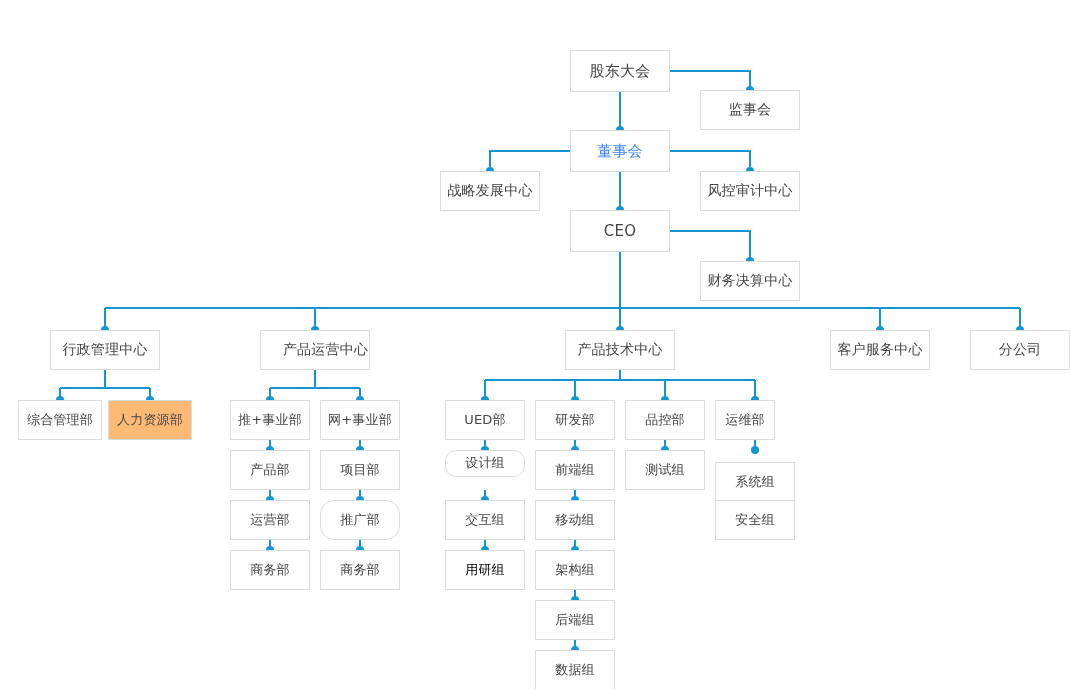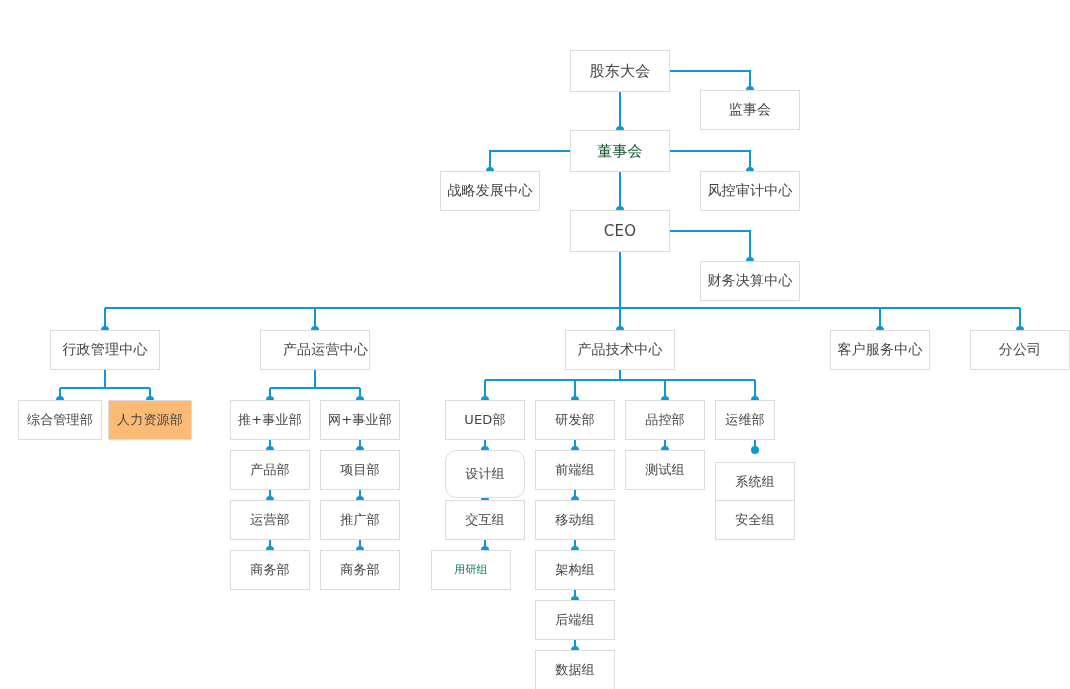--- a/index.html
+++ b/index.html
@@ -115,21 +115,21 @@
       <circle cx="755" cy="450" r="4" fill="#1296d2"></circle>
       <circle cx="755" cy="500" r="4" fill="#1296d2"></circle>
     </svg>
   <div id="node-layer">
       <div class="org-node" style="left: 570px; top: 50px; width: 100px; height: 42px; font-size: 15px; border-color: rgb(220, 220, 220); background: rgb(255, 255, 255); color: rgb(68, 68, 68);">
         <span class="node-label">股东大会</span>
       </div>
       <div class="org-node" style="left: 700px; top: 90px; width: 100px; height: 40px; font-size: 14px; border-color: rgb(220, 220, 220); background: rgb(255, 255, 255); color: rgb(68, 68, 68);">
         <span class="node-label">监事会</span>
       </div>
-      <div class="org-node" style="left: 570px; top: 130px; width: 100px; height: 42px; font-size: 15px; border-color: rgb(220, 220, 220); background: rgb(255, 255, 255); color: #14532d;">
+      <div class="org-node" style="left: 570px; top: 130px; width: 100px; height: 42px; font-size: 15px; border-color: rgb(220, 220, 220); background: rgb(255, 255, 255); color: #3b82f6;">
         <span class="node-label">董事会</span>
       </div>
       <div class="org-node" style="left: 440px; top: 171px; width: 100px; height: 40px; font-size: 14px; border-color: rgb(220, 220, 220); background: rgb(255, 255, 255); color: rgb(68, 68, 68);">
         <span class="node-label">战略发展中心</span>
       </div>
       <div class="org-node" style="left: 700px; top: 171px; width: 100px; height: 40px; font-size: 14px; border-color: rgb(220, 220, 220); background: rgb(255, 255, 255); color: rgb(68, 68, 68);">
         <span class="node-label">风控审计中心</span>
       </div>
       <div class="org-node" style="left: 570px; top: 210px; width: 100px; height: 42px; font-size: 15px; border-color: rgb(220, 220, 220); background: rgb(255, 255, 255); color: rgb(68, 68, 68);">
         <span class="node-label">CEO</span>
@@ -169,36 +169,36 @@
       </div>
       <div class="org-node" style="left: 230px; top: 550px; width: 80px; height: 40px; font-size: 13px; border-color: rgb(220, 220, 220); background: rgb(255, 255, 255); color: rgb(68, 68, 68);">
         <span class="node-label">商务部</span>
       </div>
       <div class="org-node" style="left: 320px; top: 400px; width: 80px; height: 40px; font-size: 13px; border-color: rgb(220, 220, 220); background: rgb(255, 255, 255); color: rgb(68, 68, 68);">
         <span class="node-label">网+事业部</span>
       </div>
       <div class="org-node" style="left: 320px; top: 450px; width: 80px; height: 40px; font-size: 13px; border-color: rgb(220, 220, 220); background: rgb(255, 255, 255); color: rgb(68, 68, 68);">
         <span class="node-label">项目部</span>
       </div>
-      <div class="org-node" style="left: 320px; top: 500px; width: 80px; height: 40px; font-size: 13px; border-color: rgb(220, 220, 220); background: rgb(255, 255, 255); color: rgb(68, 68, 68);">
+      <div class="org-node" style="left: 320px; top: 500px; width: 80px; height: 40px; font-size: 13px; border-color: rgb(220, 220, 220); background: rgb(255, 255, 255); color: rgb(68, 68, 68); border-radius: 14px;">
         <span class="node-label">推广部</span>
       </div>
       <div class="org-node" style="left: 320px; top: 550px; width: 80px; height: 40px; font-size: 13px; border-color: rgb(220, 220, 220); background: rgb(255, 255, 255); color: rgb(68, 68, 68);">
         <span class="node-label">商务部</span>
       </div>
       <div class="org-node" style="left: 445px; top: 400px; width: 80px; height: 40px; font-size: 13px; border-color: rgb(220, 220, 220); background: rgb(255, 255, 255); color: rgb(68, 68, 68);">
         <span class="node-label">UED部</span>
       </div>
-      <div class="org-node" style="left: 445px; top: 450px; width: 80px; height: 48px; font-size: 13px; border-color: rgb(220, 220, 220); background: rgb(255, 255, 255); color: rgb(68, 68, 68); border-radius: 11px;">
+      <div class="org-node" style="left: 445px; top: 450px; width: 80px; height: 27px; font-size: 13px; border-color: rgb(220, 220, 220); background: rgb(255, 255, 255); color: rgb(68, 68, 68); border-radius: 11px;">
         <span class="node-label">设计组</span>
       </div>
       <div class="org-node" style="left: 445px; top: 500px; width: 80px; height: 40px; font-size: 13px; border-color: rgb(220, 220, 220); background: rgb(255, 255, 255); color: rgb(68, 68, 68);">
         <span class="node-label">交互组</span>
       </div>
-      <div class="org-node" style="left: 431px; top: 550px; width: 80px; height: 40px; font-size: 11px; border-color: rgb(220, 220, 220); background: rgb(255, 255, 255); color: #0f766e;">
+      <div class="org-node" style="left: 445px; top: 550px; width: 80px; height: 40px; font-size: 13px; border-color: rgb(220, 220, 220); background: rgb(255, 255, 255); color: #000000;">
         <span class="node-label">用研组</span>
       </div>
       <div class="org-node" style="left: 535px; top: 400px; width: 80px; height: 40px; font-size: 13px; border-color: rgb(220, 220, 220); background: rgb(255, 255, 255); color: rgb(68, 68, 68);">
         <span class="node-label">研发部</span>
       </div>
       <div class="org-node" style="left: 535px; top: 450px; width: 80px; height: 40px; font-size: 13px; border-color: rgb(220, 220, 220); background: rgb(255, 255, 255); color: rgb(68, 68, 68);">
         <span class="node-label">前端组</span>
       </div>
       <div class="org-node" style="left: 535px; top: 500px; width: 80px; height: 40px; font-size: 13px; border-color: rgb(220, 220, 220); background: rgb(255, 255, 255); color: rgb(68, 68, 68);">
         <span class="node-label">移动组</span>

